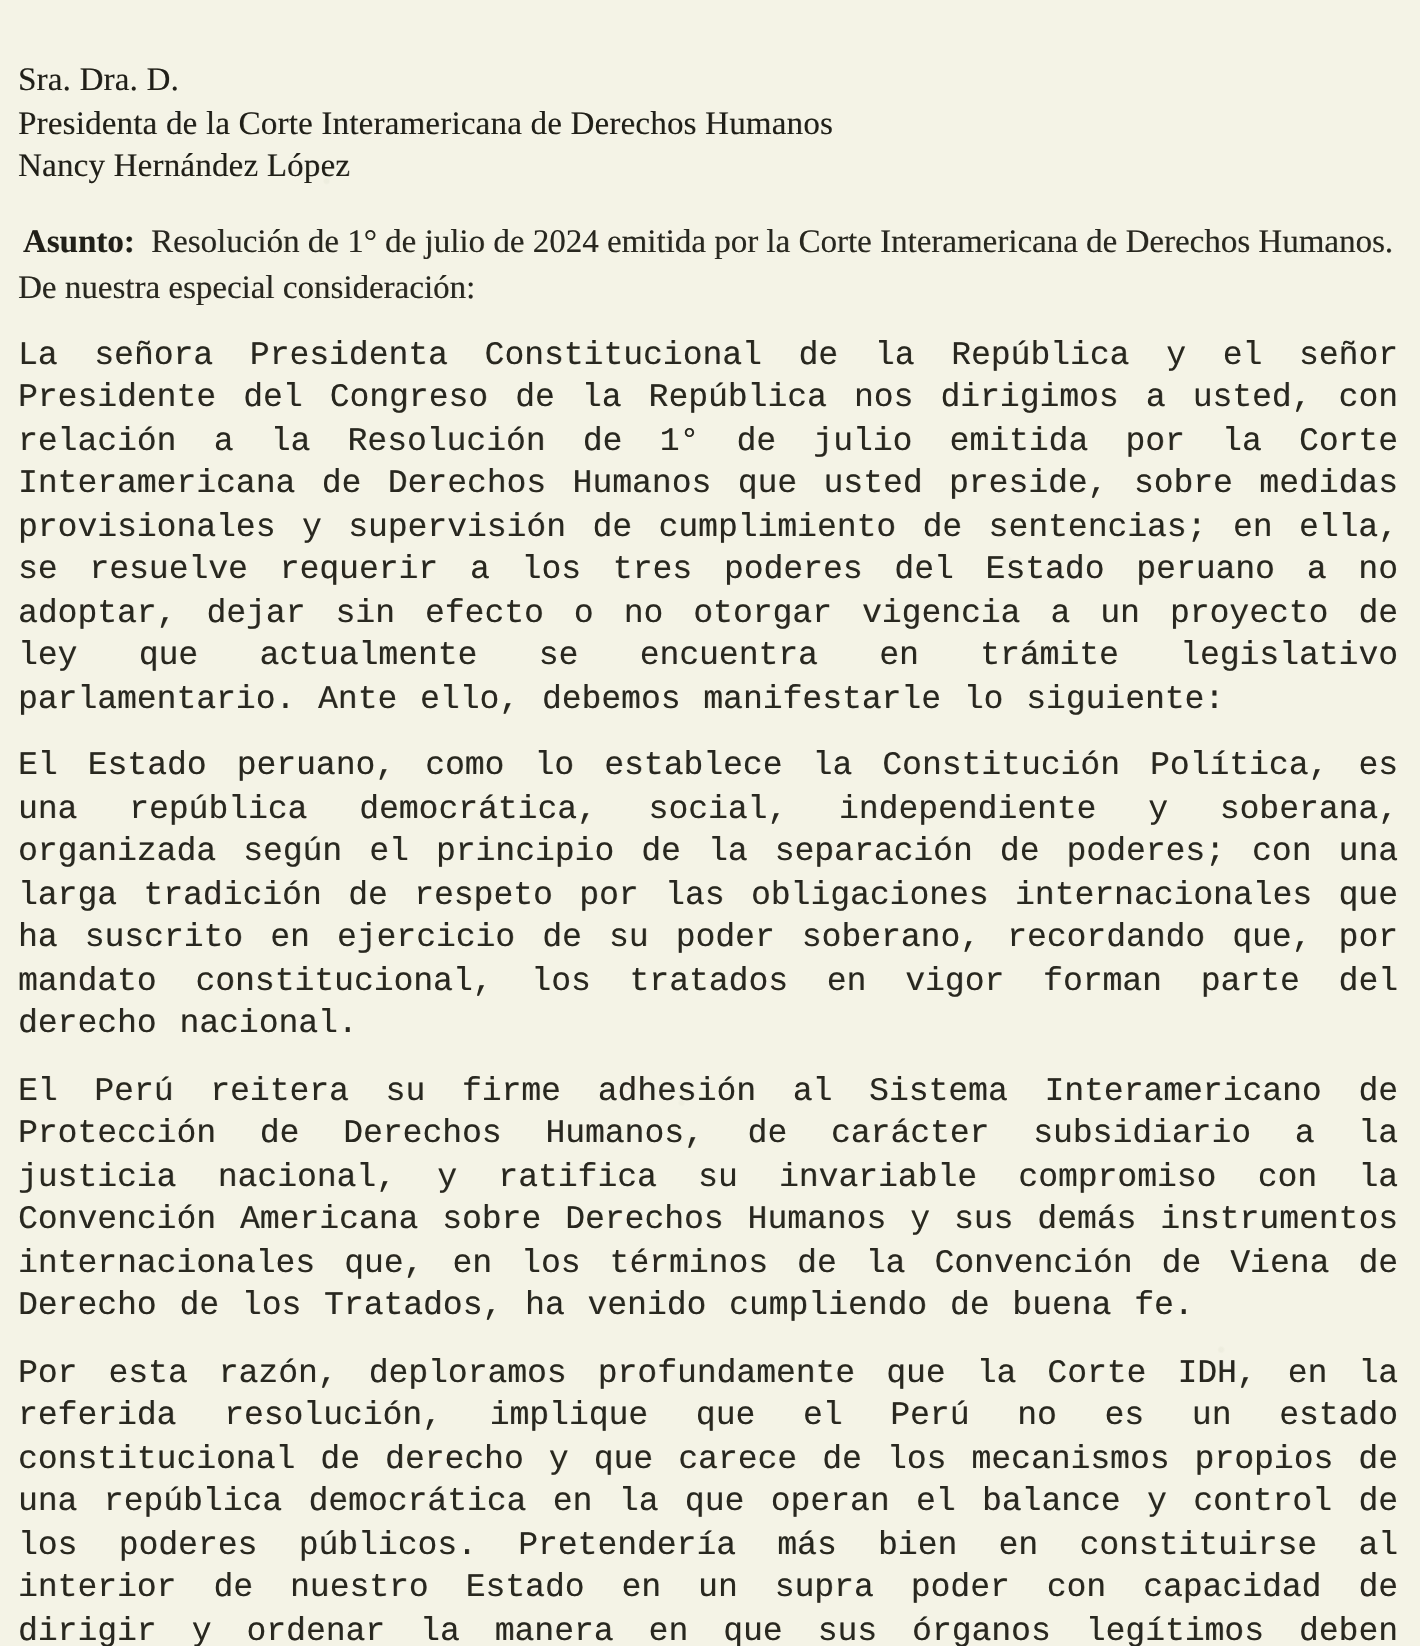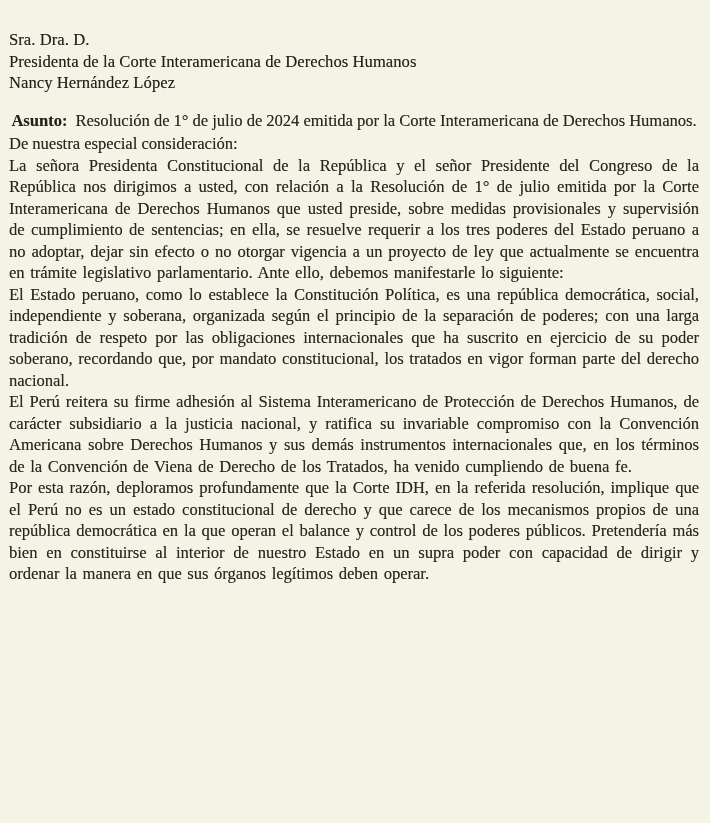--- a/index.html
+++ b/index.html
@@ -46,23 +46,24 @@
   }
   .subject-label {
     font-weight: bold;
     color: #201f18;
     padding-right: 4px;
   }
   .salutation {
     margin-top: 2px;
   }
   .para {
-    margin: 0 0 0 0;
+    margin: 12px 0 0 0;
     text-align: justify;
     word-spacing: 1.5px;
+    font-family: Liberation Mono, monospace;
   }
 </style>
 </head>
 <body>
 
 <div class="page">
 
 
   <div class="recipient">
     <div>Sra. Dra. D.</div>

